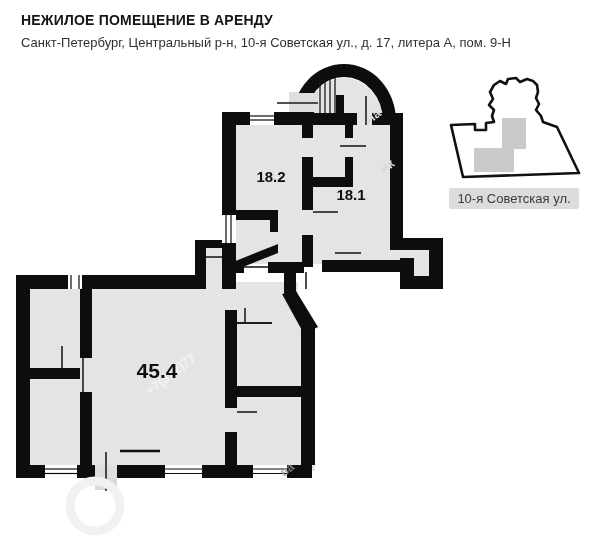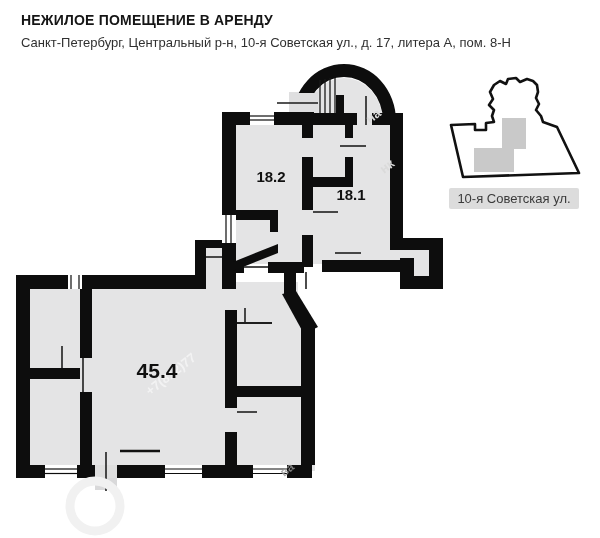--- a/index.html
+++ b/index.html
@@ -16,21 +16,21 @@
   .inset-label{fill:#3a3a3a;}
   .wm{font-weight:bold;}
 </style>
 </head>
 <body>
 
 <div class="page">
 
   <div class="hdr">
     <div class="hdr-title">НЕЖИЛОЕ ПОМЕЩЕНИЕ В АРЕНДУ</div>
-    <div class="hdr-addr">Санкт-Петербург, Центральный р-н, 10-я Советская ул., д. 17, литера А, пом. 8-Н</div>
+    <div class="hdr-addr">Санкт-Петербург, Центральный р-н, 10-я Советская ул., д. 17, литера А, пом. 9-Н</div>
   </div>
 
   <svg width="600" height="538" viewBox="0 0 600 538">
 
     <g>
 
       <polygon points="229,118 396,118 396,244 436,244 436,283 407,283 407,264 229,264" fill="#e4e4e5"></polygon>
 
       <path d="M 305 122 A 39 44 0 0 1 383 122 L 383 126 L 305 126 Z" fill="#e4e4e5"></path>
 

